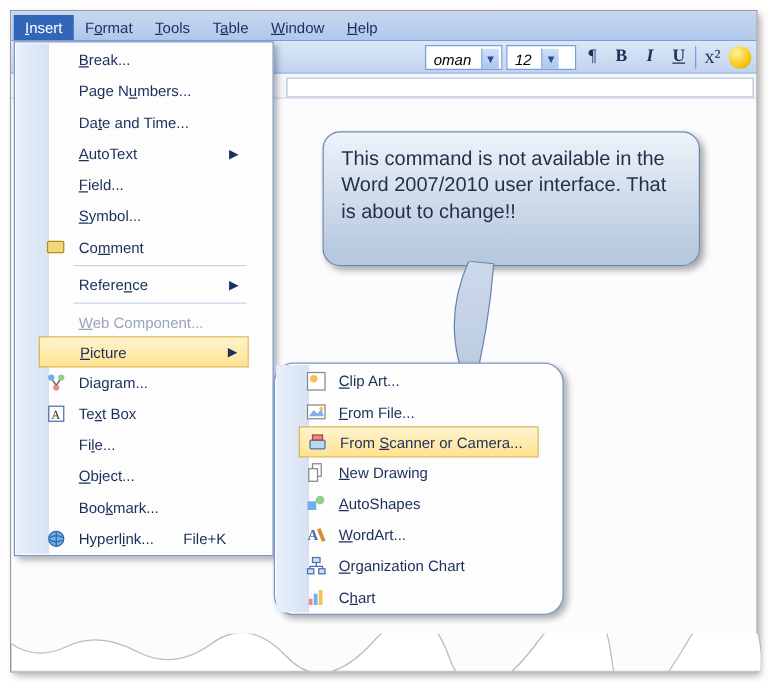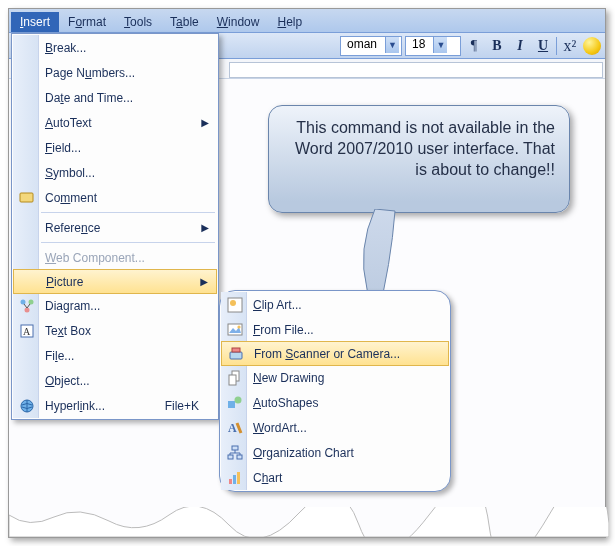--- a/index.html
+++ b/index.html
@@ -48,25 +48,26 @@
     border-bottom: 1px solid #7a9ed8;
     display: flex;
     align-items: center;
     justify-content: flex-end;
     padding: 0 4px;
     gap: 3px;
     position: relative;
   }
   .combo {
     display: inline-flex;
-    align-items: flex-start;
+    align-items: flex-end;
     background: #fff;
     border: 1px solid #7a9ed8;
     height: 20px;
     padding: 0 2px 0 6px;
+    font-style: italic;
   }
   .combo .arrow {
     margin-left: 8px;
     width: 14px;
     height: 16px;
     background: linear-gradient(#cfe0f7,#a9c6ee);
     border-left: 1px solid #7a9ed8;
     display: flex;
     align-items: center;
     justify-content: center;
@@ -106,21 +107,21 @@
     position: absolute;
     top: 70px; left: 0; right: 0; bottom: 0;
     background: #fcfcfe;
   }
   
   .menu {
     position: absolute;
     background: #fdfdfd;
     border: 1px solid #7a96c8;
     box-shadow: 3px 3px 5px rgba(0,0,0,0.3);
-    padding: 1px 1px;
+    padding: 1px 19px;
   }
   .menu .iconcol {
     position:absolute;
     left:1px; top:1px; bottom:1px; width:26px;
     background: linear-gradient(to right,#e8effa,#d7e3f4);
     border-right: 1px solid #c7d3eb;
   }
   .menu-item {
     position: relative;
     display:flex;
@@ -159,29 +160,29 @@
     width: 18px; height: 18px;
     display:flex;align-items:center;justify-content:center;
     font-size: 12px;
   }
   #insert-menu { top: 24px; left: 2px; width: 208px; }
   #picture-menu { top: 281px; left: 210px; width: 232px; border-radius: 16px; }
   
   .callout {
     position: absolute;
     top: 96px;
-    left: 259px;
+    left: 249px;
     width: 302px;
     height: 108px;
     background: linear-gradient(#eef3fa, #b8c9df 90%);
     border: 1px solid #6a85ac;
     border-radius: 14px;
     box-shadow: 3px 3px 6px rgba(0,0,0,0.35);
     padding: 12px 14px;
-    text-align: right;
+    text-align: left;
     font-family: Arial, sans-serif;
     font-size: 16px;
     color: #253048;
     line-height: 1.3;
   }
   .callout-tail {
     position: absolute;
     top: 200px;
     left: 336px;
     width: 0; height: 0;
@@ -207,21 +208,21 @@
       <div class="item"><span><span class="underline">W</span>indow</span></div>
       <div class="item"><span><span class="underline">H</span>elp</span></div>
     </div>
 
   <div class="toolbar">
     <div class="combo">
       <span>oman</span>
       <span class="arrow">▼</span>
     </div>
     <div class="combo" style="width:56px">
-      <span>18</span>
+      <span>12</span>
       <span class="arrow">▼</span>
     </div>
     <div class="tbutton">¶</div>
     <div class="tbutton" style="font-weight:bold">B</div>
     <div class="tbutton" style="font-style:italic;font-weight:bold">I</div>
     <div class="tbutton" style="text-decoration:underline;font-weight:bold">U</div>
     <div style="width:1px;height:18px;background:#7a9ed8"></div>
     <div class="tbutton xsup">x²</div>
     <div class="yellow-dot"></div>
   </div>
@@ -307,20 +308,23 @@
         </span>
         <span><span>Te<span class="underline">x</span>t Box</span></span>
       </div>
       <div class="menu-item">
         <span><span>Fi<span class="underline">l</span>e...</span></span>
       </div>
       <div class="menu-item">
         <span><span><span class="underline">O</span>bject...</span></span>
       </div>
       <div class="menu-item">
+        <span><span>Boo<span class="underline">k</span>mark...</span></span>
+      </div>
+      <div class="menu-item">
         <span class="micon">
           <svg width="16" height="16">
             <circle cx="8" cy="8" r="6" fill="#6fb0e8" stroke="#2a66a8"></circle>
             <path d="M3 7 Q8 4 13 7 M3 9 Q8 12 13 9 M8 2 V14" stroke="#2a66a8" fill="none"></path>
           </svg>
         </span>
         <span><span>Hyperl<span class="underline">i</span>nk...</span></span>
         <span class="shortcut">File+K</span>
       </div>
     </div>

